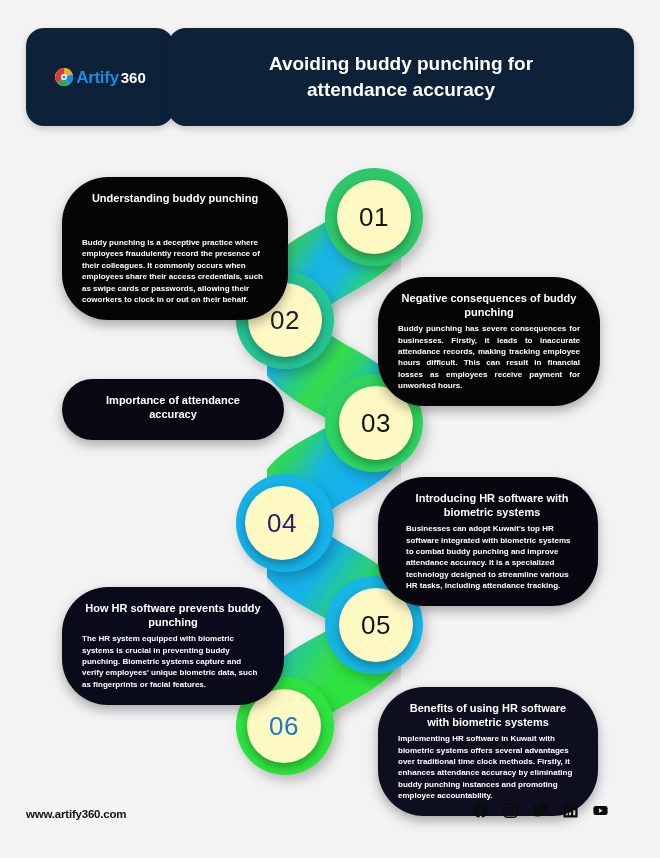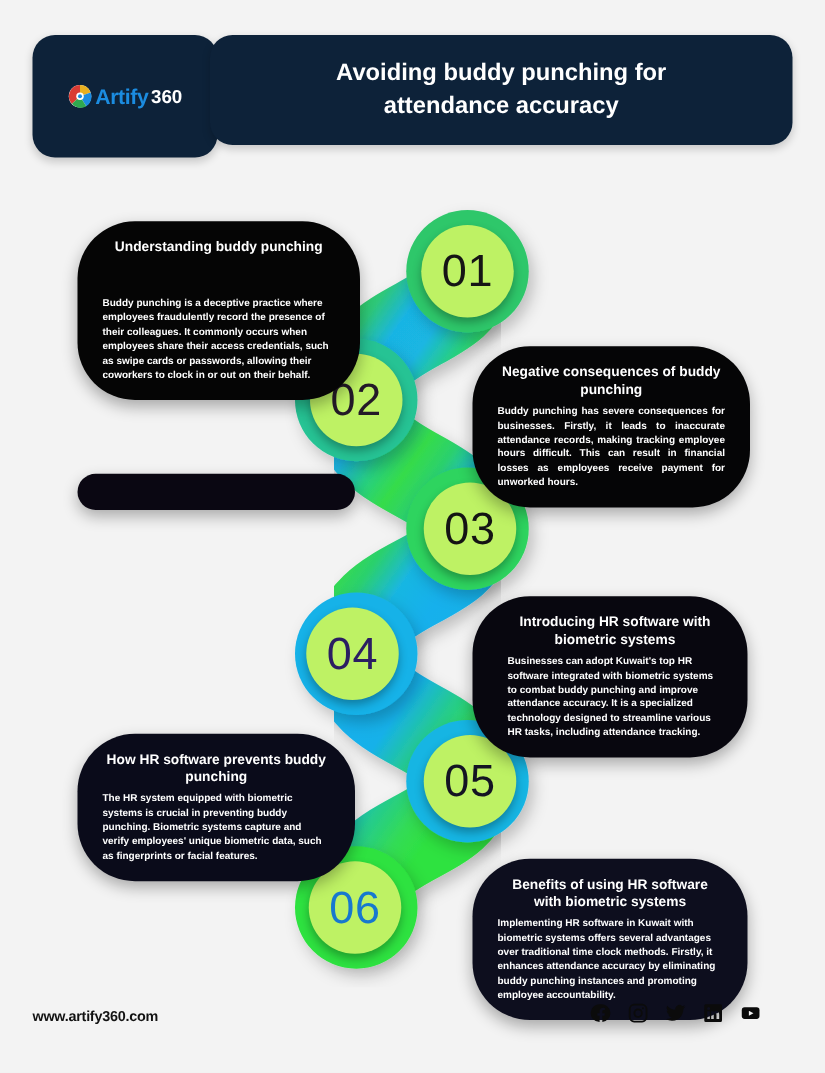--- a/index.html
+++ b/index.html
@@ -25,43 +25,43 @@
     box-shadow: 0 3px 7px rgba(0,0,0,.18);
   }
   .logo-wrap { display: flex; align-items: center; gap: 2px; }
   .logo-mark { width: 20px; height: 20px; position: relative; flex: 0 0 auto; }
   .logo-text { font-size: 17px; font-weight: 700; letter-spacing: -.3px; line-height: 1; }
   .logo-artify { color: #1b8ce0; }
   .logo-360 { color: #ffffff; font-size: 15px; font-weight: 700; }
 
   .title-card {
     position: absolute; left: 168px; top: 28px;
-    width: 466px; height: 88px;
+    width: 466px; height: 98px;
     background: #0d2239;
     border-radius: 18px;
     display: flex; align-items: center; justify-content: center;
     box-shadow: 0 3px 7px rgba(0,0,0,.18);
   }
   .title-card h1 {
     color: #fff; font-size: 19px; font-weight: 700;
     text-align: center; line-height: 1.35; max-width: 320px;
   }
 
   
   .ribbon { position: absolute; left: 0; top: 150px; width: 660px; height: 640px; }
 
   
   .step-circle {
     position: absolute;
     width: 74px; height: 74px;
-    background: #bef264;
+    background: #fef9c3;
     border-radius: 50%;
     display: flex; align-items: center; justify-content: center;
     box-shadow: 0 4px 8px rgba(0,0,0,.30);
-    font-size: 36px; font-weight: 400;
+    font-size: 26px; font-weight: 400;
     letter-spacing: .5px;
   }
   .c1 { left: 337px; top: 180px; color: #151515; }
   .c2 { left: 248px; top: 283px; color: #241a28; text-align: center; }
   .c3 { left: 339px; top: 386px; color: #141414; }
   .c4 { left: 245px; top: 486px; color: #2b1e62; }
   .c5 { left: 339px; top: 588px; color: #141423; }
   .c6 { left: 247px; top: 689px; color: #1778cf; }
 
   
@@ -207,20 +207,21 @@
     <h2>Understanding buddy punching</h2>
     <p style="text-align: left; margin-top: 32px;">Buddy punching is a deceptive practice where employees fraudulently record the presence of their colleagues. It commonly occurs when employees share their access credentials, such as swipe cards or passwords, allowing their coworkers to clock in or out on their behalf.</p>
   </div>
 
   <div class="card right k2">
     <h2>Negative consequences of buddy punching</h2>
     <p class="just" style="text-align: justify;">Buddy punching has severe consequences for businesses. Firstly, it leads to inaccurate attendance records, making tracking employee hours difficult. This can result in financial losses as employees receive payment for unworked hours.</p>
   </div>
 
   <div class="card left k3">
+    <h2>Importance of attendance accuracy</h2>
   </div>
 
   <div class="card right k4">
     <h2>Introducing HR software with biometric systems</h2>
     <p style="text-align: left;">Businesses can adopt Kuwait's top HR software integrated with biometric systems to combat buddy punching and improve attendance accuracy. It is a specialized technology designed to streamline various HR tasks, including attendance tracking.</p>
   </div>
 
   <div class="card left k5">
     <h2>How HR software prevents buddy punching</h2>
     <p style="text-align: left;">The HR system equipped with biometric systems is crucial in preventing buddy punching. Biometric systems capture and verify employees' unique biometric data, such as fingerprints or facial features.</p>

